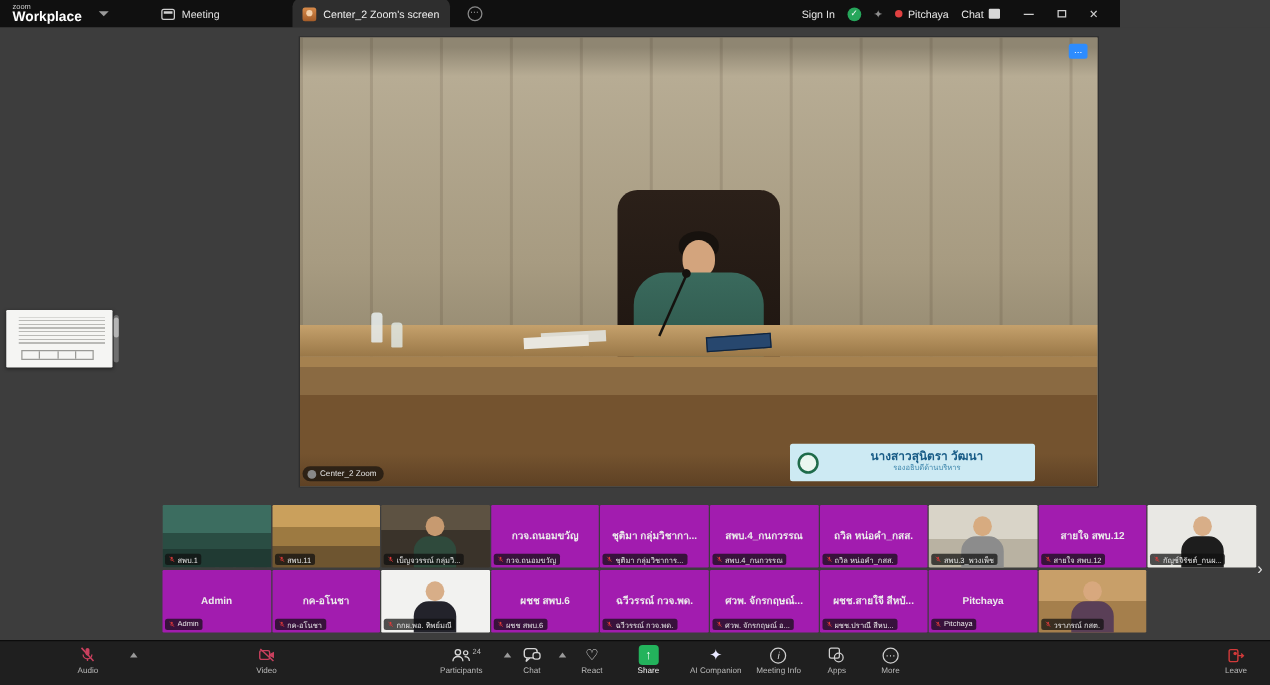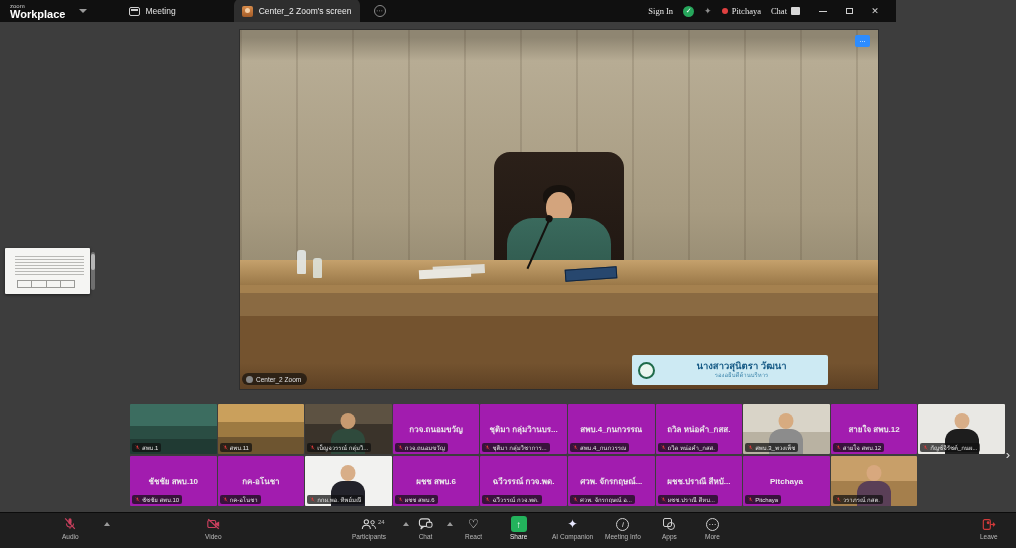--- a/index.html
+++ b/index.html
@@ -16,21 +16,21 @@
     border-top:4px solid #9a9a9a; margin-left:14px; }
   .meeting-tab { display:flex; align-items:center; gap:5px; margin-left:42px; font-size:8.5px; color:#e3e3e3; }
   .meet-ic { width:11px; height:9px; border:1px solid #cfcfcf; border-radius:2px; position:relative; }
   .meet-ic:before { content:""; position:absolute; left:1px; top:1px; width:7px; height:2px; background:#cfcfcf; }
   .share-tab { margin-left:58px; height:22px; background:#2e2e2e; border-radius:6px 6px 0 0;
     display:flex; align-items:center; padding:12px 8px; gap:6px; font-size:8.5px; color:#eee; }
   .tab-av { width:11px; height:11px; border-radius:2px; background:linear-gradient(#d88b4a,#a45c28); position:relative; }
   .tab-av:before { content:""; position:absolute; left:3px; top:2px; width:5px; height:5px; border-radius:50%; background:#f3cfa8; }
   .tab-more { width:12px; height:12px; border:1px solid #8a8a8a; border-radius:50%; color:#bbb;
     font-size:7px; line-height:10px; text-align:center; margin-left:14px; }
-  .tb-right { margin-left:auto; display:flex; align-items:center; gap:10px; padding-right:8px;font-family:Liberation Serif, serif; }
+  .tb-right { margin-left:auto; display:flex; align-items:center; gap:10px; padding-right:8px; }
   .signin { font-size:8.5px; color:#e8e8e8; }
   .shield { width:11px; height:11px; border-radius:50%; background:#26a65b; color:#fff; font-size:7px;
     line-height:11px; text-align:center; }
   .gray-spark { color:#8d8d8d; font-size:9px; }
   .rec { display:flex; align-items:center; gap:4px; font-size:8.5px; color:#e8e8e8; }
   .rec-dot { width:6px; height:6px; border-radius:50%; background:#e04040; }
   .view { display:flex; align-items:center; gap:4px; font-size:8.5px; color:#e8e8e8; }
   .view-ic { width:9px; height:8px; background:#d8d8d8; border-radius:1px; }
   .win-btns { display:flex; align-items:center; gap:0; }
   .win-btn { width:26px; height:22px; display:flex; align-items:center; justify-content:center; color:#cfcfcf; }
@@ -263,21 +263,21 @@
           <div class="pill">
             <svg class="micx" viewBox="0 0 12 12">
               <rect x="4.6" y="1" width="2.8" height="5.2" rx="1.4" fill="#e03a3a"></rect>
               <path d="M3 5.6a3 3 0 0 0 6 0" stroke="#e03a3a" stroke-width="1" fill="none"></path>
               <line x1="1.5" y1="0.8" x2="10.5" y2="11" stroke="#e03a3a" stroke-width="1.2"></line>
             </svg>
             <span>กวจ.ถนอมขวัญ</span>
           </div>
         </div>
         <div class="tile">
-          <div class="tname">ชุติมา กลุ่มวิานบร...</div>
+          <div class="tname">ชุติมา กลุ่มวิชากา...</div>
           <div class="pill">
             <svg class="micx" viewBox="0 0 12 12">
               <rect x="4.6" y="1" width="2.8" height="5.2" rx="1.4" fill="#e03a3a"></rect>
               <path d="M3 5.6a3 3 0 0 0 6 0" stroke="#e03a3a" stroke-width="1" fill="none"></path>
               <line x1="1.5" y1="0.8" x2="10.5" y2="11" stroke="#e03a3a" stroke-width="1.2"></line>
             </svg>
             <span>ชุติมา กลุ่มวิชาการ...</span>
           </div>
         </div>
         <div class="tile">
@@ -331,28 +331,28 @@
               <rect x="4.6" y="1" width="2.8" height="5.2" rx="1.4" fill="#e03a3a"></rect>
               <path d="M3 5.6a3 3 0 0 0 6 0" stroke="#e03a3a" stroke-width="1" fill="none"></path>
               <line x1="1.5" y1="0.8" x2="10.5" y2="11" stroke="#e03a3a" stroke-width="1.2"></line>
             </svg>
             <span>กัญช์จิรัชต์_กนผ...</span>
           </div>
         </div>
       </div>
     <div class="prow" id="row2">
         <div class="tile">
-          <div class="tname">ชัชชัย สพบ.10</div>
-          <div class="pill">
-            <svg class="micx" viewBox="0 0 12 12">
-              <rect x="4.6" y="1" width="2.8" height="5.2" rx="1.4" fill="#e03a3a"></rect>
-              <path d="M3 5.6a3 3 0 0 0 6 0" stroke="#e03a3a" stroke-width="1" fill="none"></path>
-              <line x1="1.5" y1="0.8" x2="10.5" y2="11" stroke="#e03a3a" stroke-width="1.2"></line>
-            </svg>
-            <span>ชัชชัย สพบ.10</span>
+          <div class="tname">Admin</div>
+          <div class="pill">
+            <svg class="micx" viewBox="0 0 12 12">
+              <rect x="4.6" y="1" width="2.8" height="5.2" rx="1.4" fill="#e03a3a"></rect>
+              <path d="M3 5.6a3 3 0 0 0 6 0" stroke="#e03a3a" stroke-width="1" fill="none"></path>
+              <line x1="1.5" y1="0.8" x2="10.5" y2="11" stroke="#e03a3a" stroke-width="1.2"></line>
+            </svg>
+            <span>Admin</span>
           </div>
         </div>
         <div class="tile">
           <div class="tname">กค-อโนชา</div>
           <div class="pill">
             <svg class="micx" viewBox="0 0 12 12">
               <rect x="4.6" y="1" width="2.8" height="5.2" rx="1.4" fill="#e03a3a"></rect>
               <path d="M3 5.6a3 3 0 0 0 6 0" stroke="#e03a3a" stroke-width="1" fill="none"></path>
               <line x1="1.5" y1="0.8" x2="10.5" y2="11" stroke="#e03a3a" stroke-width="1.2"></line>
             </svg>
@@ -397,21 +397,21 @@
           <div class="pill">
             <svg class="micx" viewBox="0 0 12 12">
               <rect x="4.6" y="1" width="2.8" height="5.2" rx="1.4" fill="#e03a3a"></rect>
               <path d="M3 5.6a3 3 0 0 0 6 0" stroke="#e03a3a" stroke-width="1" fill="none"></path>
               <line x1="1.5" y1="0.8" x2="10.5" y2="11" stroke="#e03a3a" stroke-width="1.2"></line>
             </svg>
             <span>ศวพ. จักรกฤษณ์ อ...</span>
           </div>
         </div>
         <div class="tile">
-          <div class="tname">ผชช.ปราณี สีหบั...</div>
+          <div class="tname">ผชช.สายใจี สีหบั...</div>
           <div class="pill">
             <svg class="micx" viewBox="0 0 12 12">
               <rect x="4.6" y="1" width="2.8" height="5.2" rx="1.4" fill="#e03a3a"></rect>
               <path d="M3 5.6a3 3 0 0 0 6 0" stroke="#e03a3a" stroke-width="1" fill="none"></path>
               <line x1="1.5" y1="0.8" x2="10.5" y2="11" stroke="#e03a3a" stroke-width="1.2"></line>
             </svg>
             <span>ผชช.ปราณี สีหบ...</span>
           </div>
         </div>
         <div class="tile">

